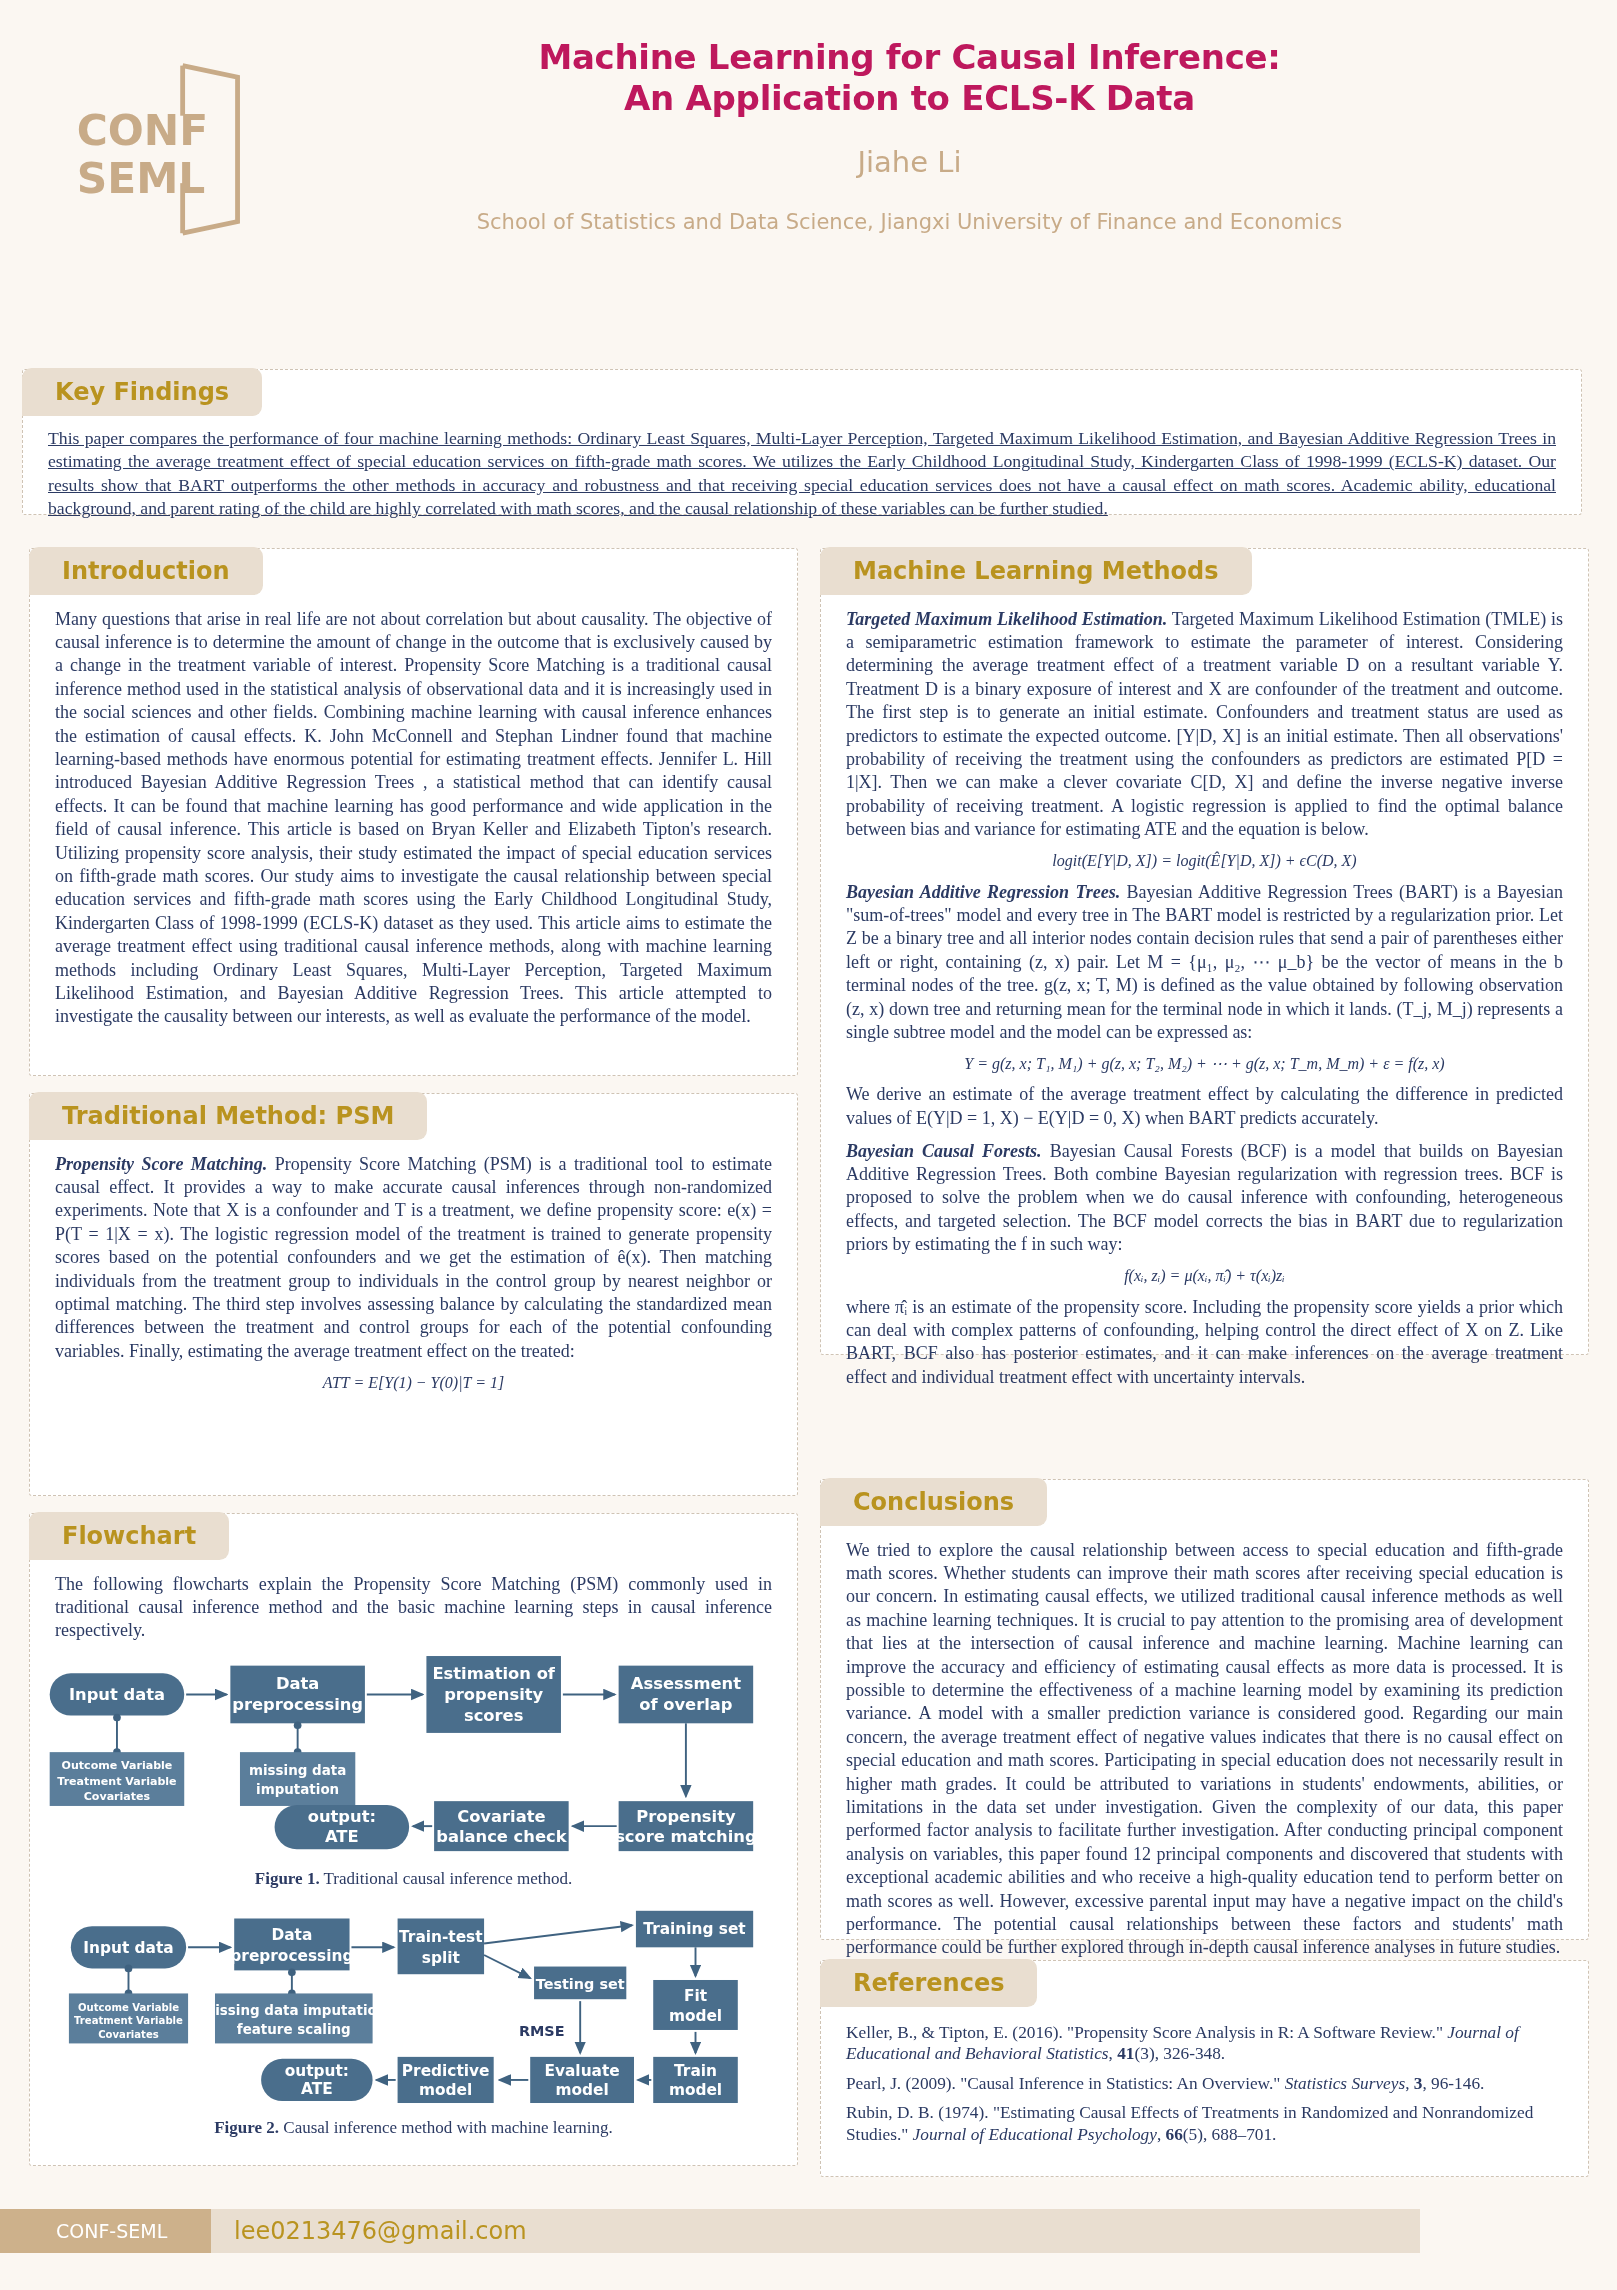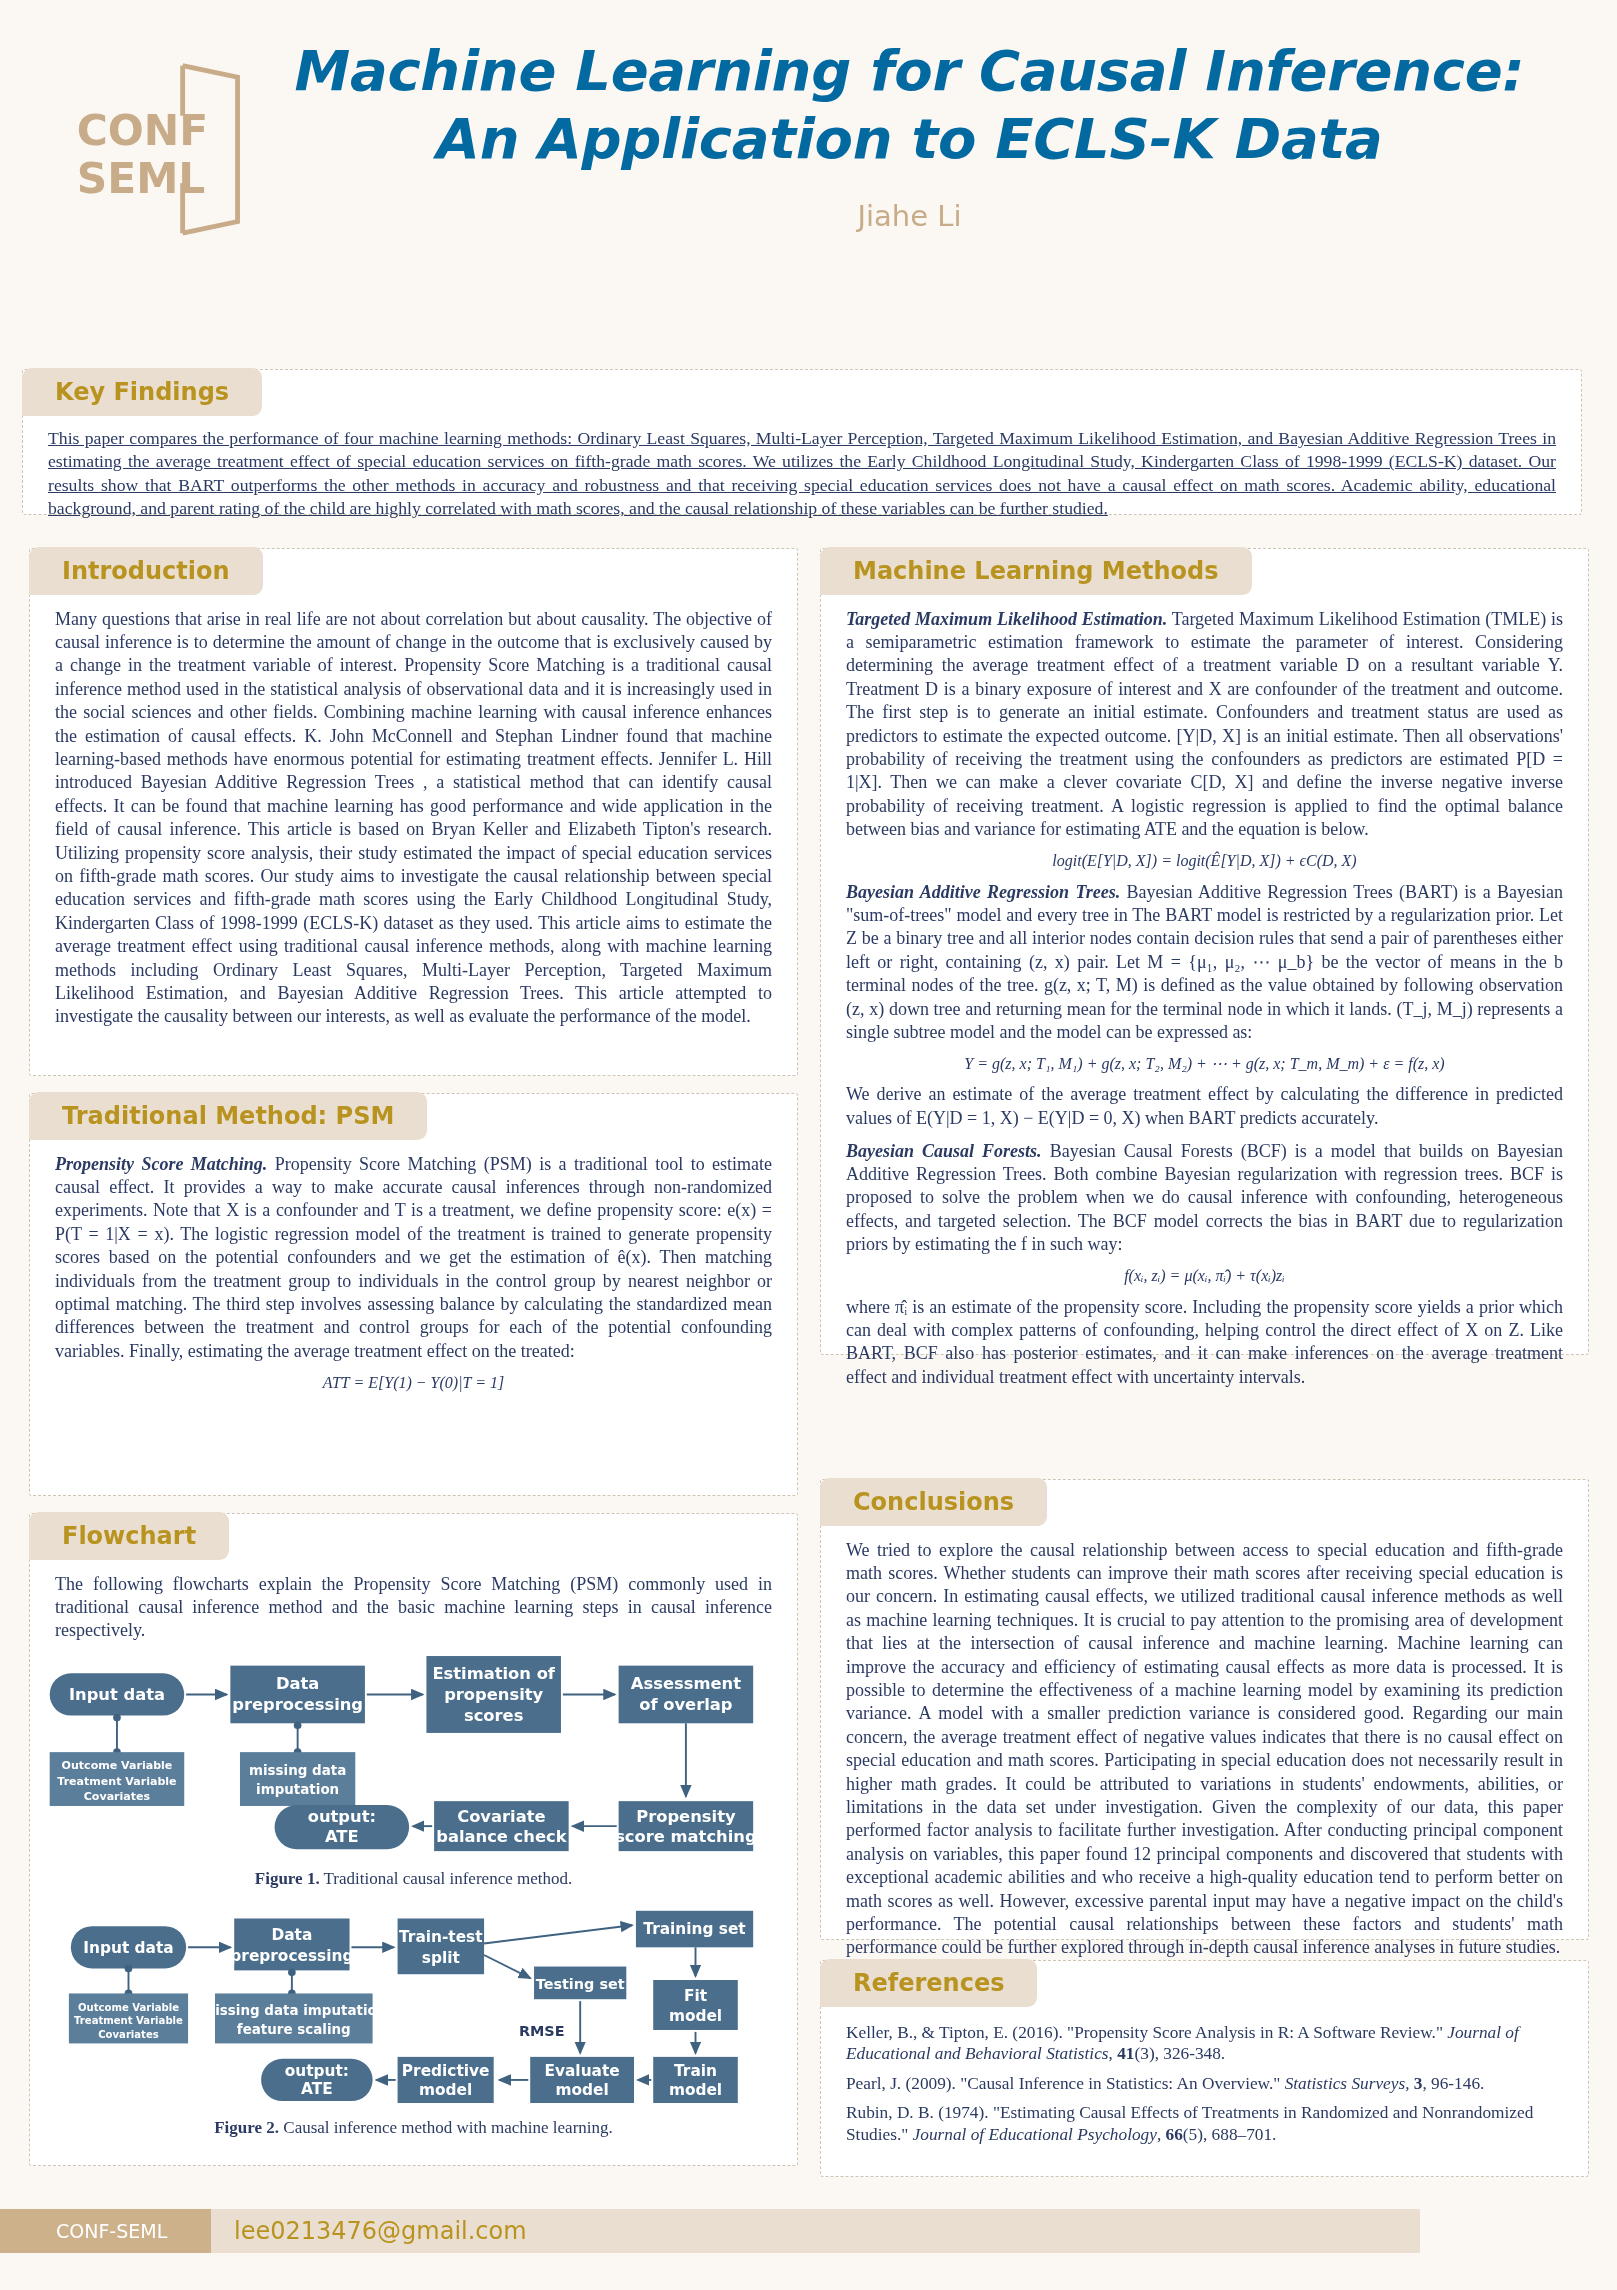--- a/index.html
+++ b/index.html
@@ -33,25 +33,24 @@
   .title-block {
     position: absolute;
     left: 259px;
     right: 58px;
     top: 37px;
     text-align: center;
   }
   .poster-title {
     font-family: "DejaVu Sans", sans-serif;
     font-weight: bold;
-    font-size: 56px;
+    font-size: 34px;
     line-height: 1.22;
-    color: #0369a1;
+    color: #be185d;
     letter-spacing: -0.3px;
-    font-style: italic;
   }
   .poster-author {
     font-family: "DejaVu Sans", sans-serif;
     font-size: 29px;
     color: #c8ab88;
     margin-top: 25px;
     font-weight: normal;
   }
   .poster-affiliation {
     font-family: "DejaVu Sans", sans-serif;
@@ -182,20 +181,21 @@
       <text x="8" y="92" font-size="44" font-weight="bold" fill="#c8ab88">CONF</text>
       <text x="8" y="142" font-size="44" font-weight="bold" fill="#c8ab88">SEML</text>
     </svg>
   </div>
   <div class="title-block">
     <div class="poster-title">
       <div>Machine Learning for Causal Inference:</div>
       <div>An Application to ECLS-K Data</div>
     </div>
     <div class="poster-author">Jiahe Li</div>
+    <div class="poster-affiliation">School of Statistics and Data Science, Jiangxi University of Finance and Economics</div>
   </div>
 </div>
 
 <div class="panel" id="key-findings">
   <div class="sec-head">Key Findings</div>
   <div class="sec-body">
     <p>This paper compares the performance of four machine learning methods: Ordinary Least Squares, Multi-Layer Perception, Targeted Maximum Likelihood Estimation, and Bayesian Additive Regression Trees in estimating the average treatment effect of special education services on fifth-grade math scores. We utilizes the Early Childhood Longitudinal Study, Kindergarten Class of 1998-1999 (ECLS-K) dataset. Our results show that BART outperforms the other methods in accuracy and robustness and that receiving special education services does not have a causal effect on math scores. Academic ability, educational background, and parent rating of the child are highly correlated with math scores, and the causal relationship of these variables can be further studied.</p>
   </div>
 </div>
 

